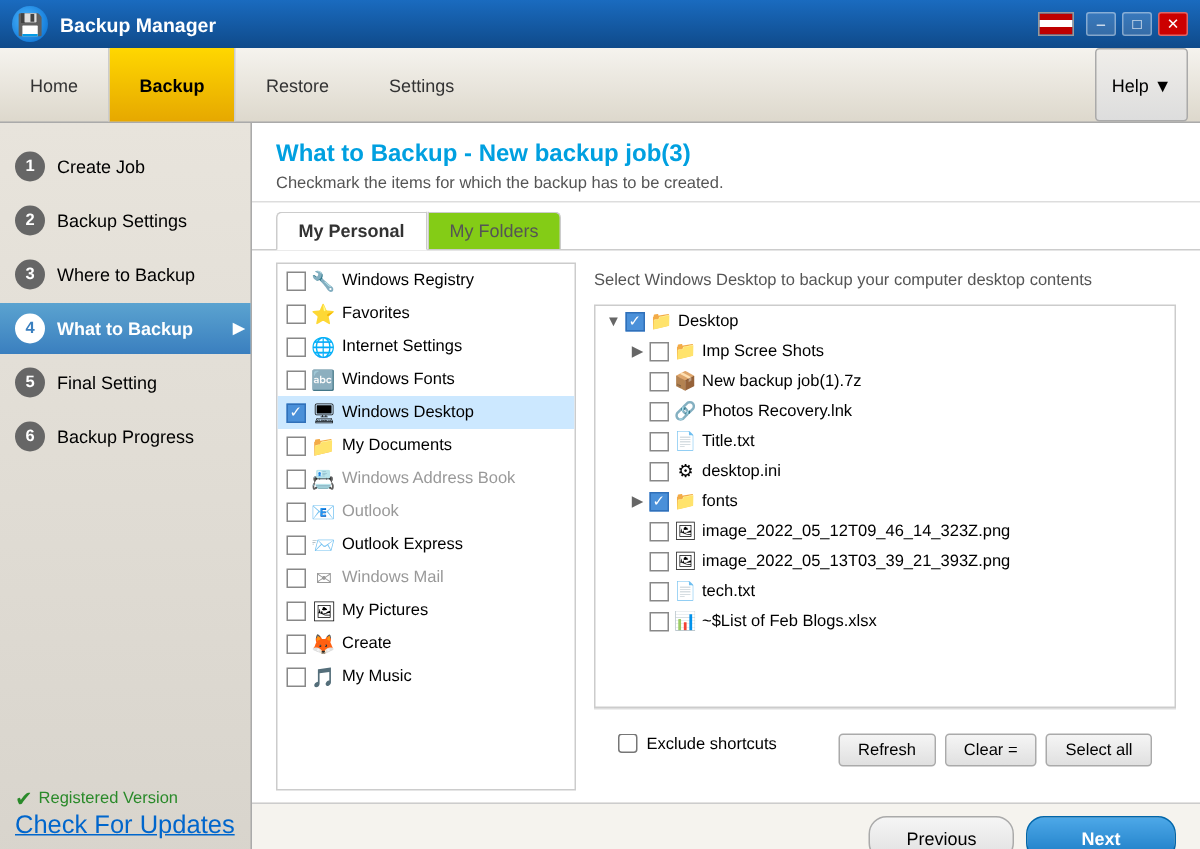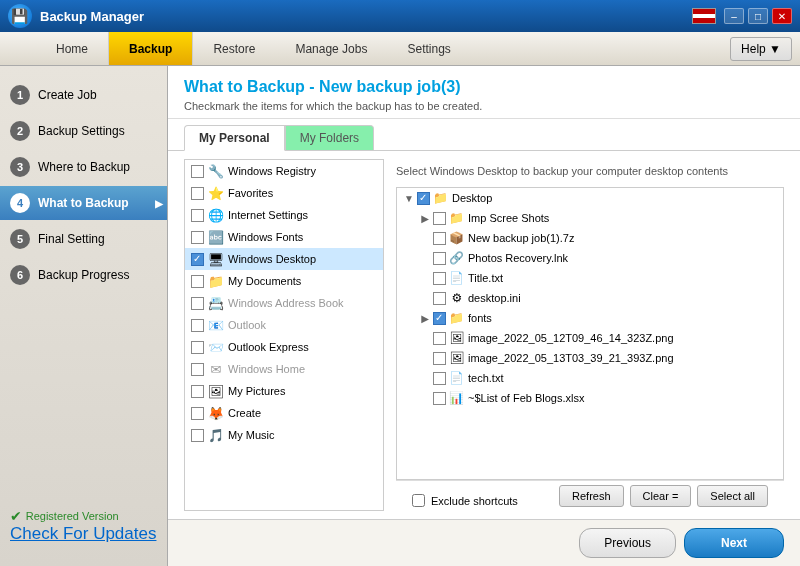--- a/index.html
+++ b/index.html
@@ -39,25 +39,23 @@
     #flag-icon {
       width: 24px; height: 16px;
       background: linear-gradient(to bottom, #bf0000 33%, white 33%, white 66%, #bf0000 66%);
       border: 1px solid #999;
       margin-right: 4px;
     }
 
     
     #menubar {
       background: linear-gradient(to bottom, #f5f3ee, #ddd8cc);
-      height: 34px;
-      display: flex;
-      align-items: center;
+      height: 50px;
+      display: flex;
       border-bottom: 1px solid #aaa;
-      padding-left: 36px;
     }
     .menu-tab {
       padding: 6px 20px;
       cursor: pointer;
       font-size: 12px;
       color: #333;
       height: 100%;
       display: flex; align-items: center;
     }
     .menu-tab.active {
@@ -148,21 +146,21 @@
       padding: 6px 16px 0;
       gap: 0;
       border-bottom: 1px solid #ccc;
     }
     .content-tab {
       padding: 5px 14px;
       border: 1px solid #ccc;
       border-bottom: none;
       cursor: pointer;
       font-size: 12px;
-      background: #86efac;
+      background: #84cc16;
       color: #555;
     }
     .content-tab:first-child { border-radius: 4px 0 0 0; }
     .content-tab:last-child { border-radius: 0 4px 0 0; }
     .content-tab.active {
       background: white;
       color: #333;
       font-weight: bold;
       border-bottom: 1px solid white;
       margin-bottom: -1px;
@@ -237,24 +235,24 @@
       cursor: pointer; font-size: 10px; color: #666;
     }
     .tree-check { width: 13px; height: 13px; border: 1px solid #888; background: white; flex-shrink: 0; margin-right: 3px; }
     .tree-check.checked { background: #4a90d9; border-color: #3070b9; position: relative; }
     .tree-check.checked::after { content: '✓'; position: absolute; top: -1px; left: 1px; font-size: 10px; color: white; }
     .tree-icon { width: 16px; height: 16px; margin-right: 3px; display: flex; align-items: center; justify-content: center; font-size: 12px; }
     .indent1 { padding-left: 20px; }
 
     
     #bottom-bar {
-      padding: 4px 16px;
+      padding: 16px 16px;
       border-top: 1px solid #ddd;
       display: flex;
-      align-items: flex-end;
+      align-items: flex-start;
       gap: 8px;
     }
     .exclude-label { display: flex; align-items: center; gap: 6px; font-size: 11px; }
     .bottom-btns { margin-left: auto; display: flex; gap: 6px; }
     .btn-sm {
       padding: 4px 12px;
       border: 1px solid #aaa;
       border-radius: 3px;
       background: linear-gradient(to bottom, #f5f5f5, #e0e0e0);
       cursor: pointer;
@@ -309,21 +307,20 @@
       <div class="title-btn">□</div>
       <div class="title-btn close">✕</div>
     </div>
   </div>
 </div>
 
 <div id="menubar">
   <div class="menu-tab">Home</div>
   <div class="menu-tab active">Backup</div>
   <div class="menu-tab">Restore</div>
-  <div class="menu-tab">Manage Jobs</div>
   <div class="menu-tab">Settings</div>
   <div class="help-btn">Help ▼</div>
 </div>
 
 <div id="main">
 
   <div id="sidebar">
     <div class="sidebar-steps">
       <div class="step-item">
         <div class="step-num">1</div>
@@ -417,21 +414,21 @@
           <span>Outlook</span>
         </div>
         <div class="list-item">
           <div class="item-check"></div>
           <div class="item-icon">📨</div>
           <span>Outlook Express</span>
         </div>
         <div class="list-item disabled">
           <div class="item-check"></div>
           <div class="item-icon">✉</div>
-          <span>Windows Home</span>
+          <span>Windows Mail</span>
         </div>
         <div class="list-item">
           <div class="item-check"></div>
           <div class="item-icon">🖼</div>
           <span>My Pictures</span>
         </div>
         <div class="list-item">
           <div class="item-check"></div>
           <div class="item-icon">🦊</div>
           <span>Create</span>

